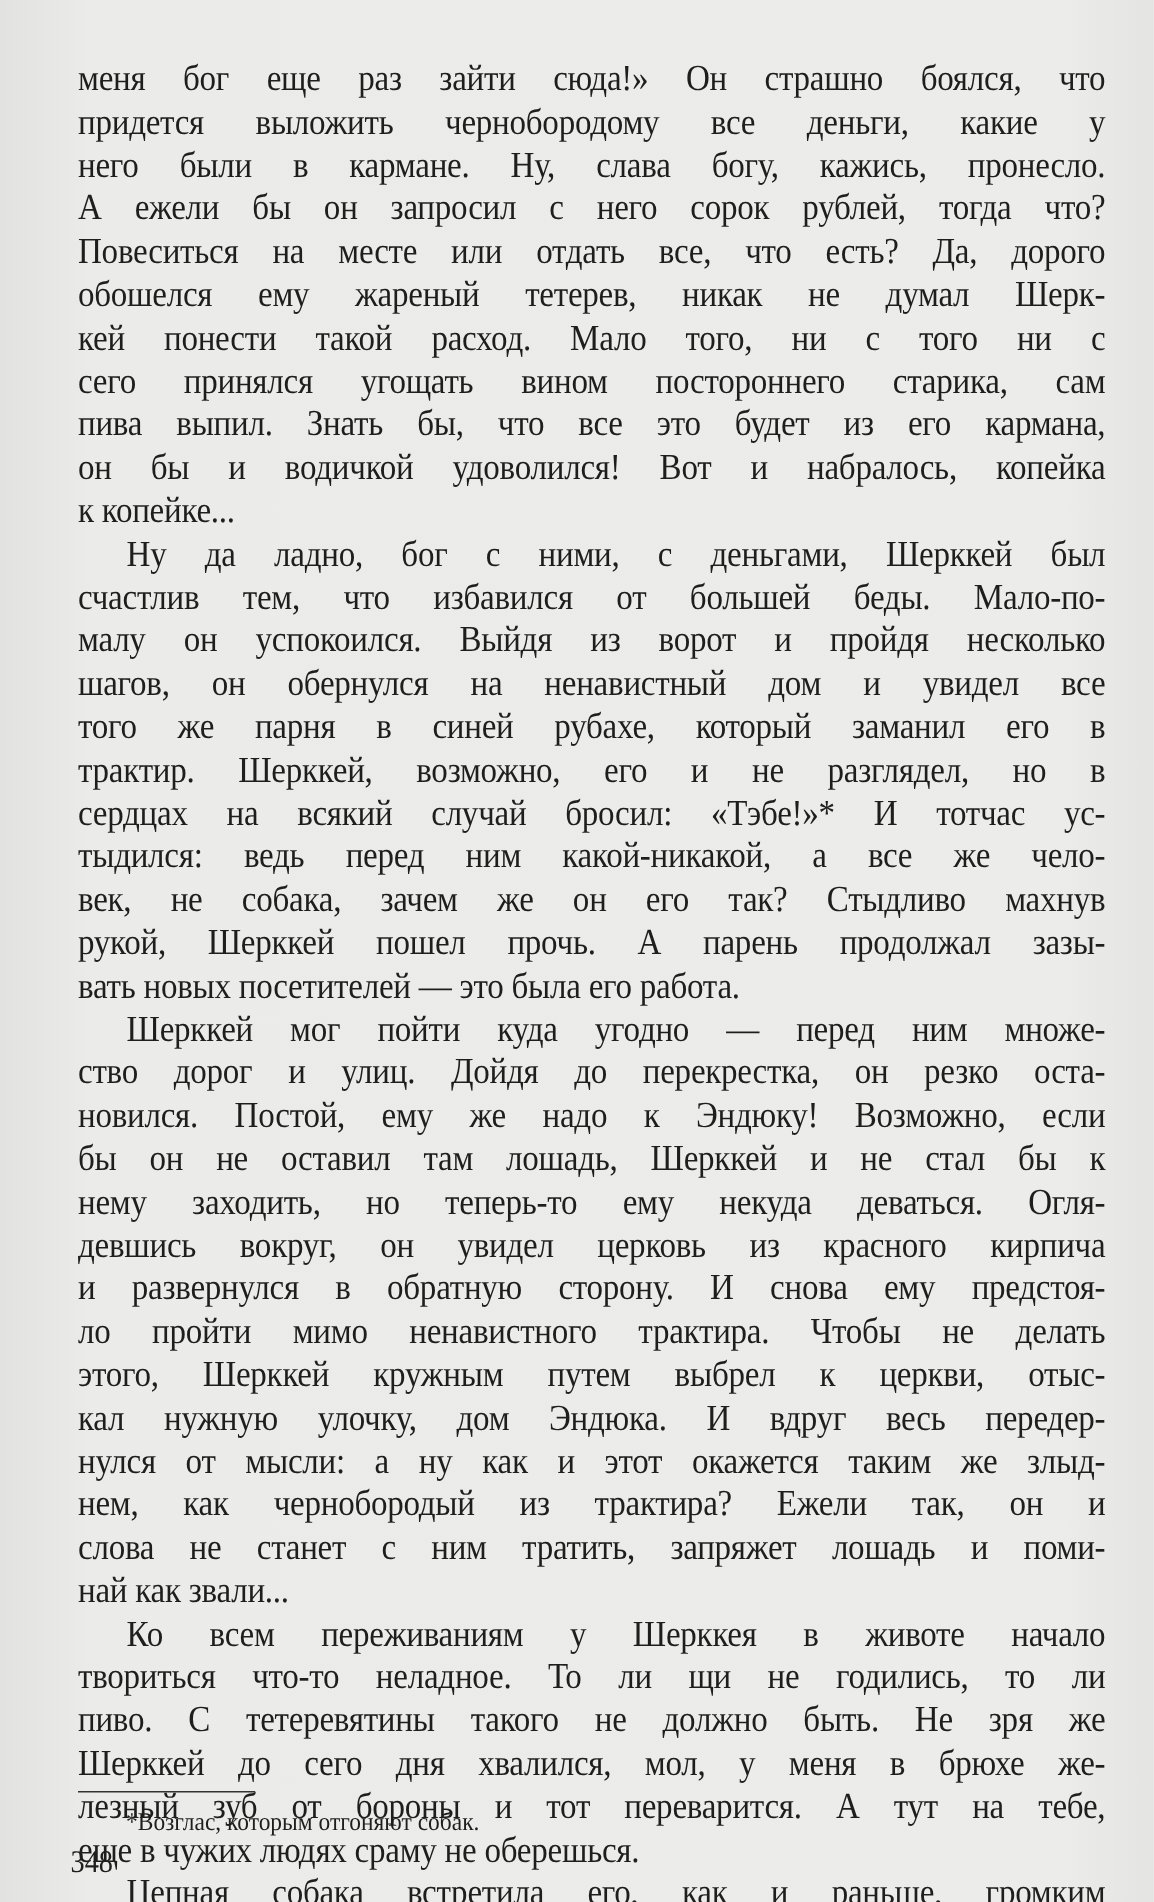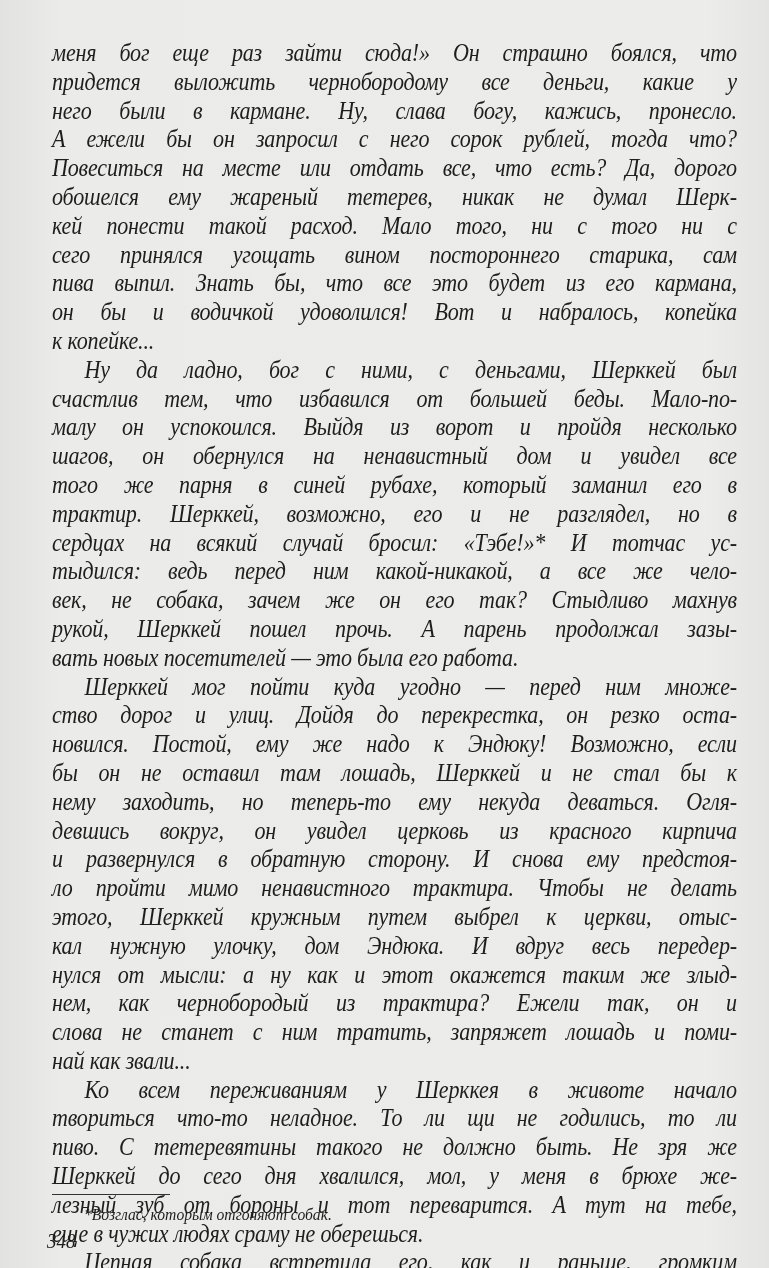--- a/index.html
+++ b/index.html
@@ -6,21 +6,20 @@
   body {
     width: 769px; height: 1268px;
     background: #e9e9e7;
     position: relative; overflow: hidden;
     font-family: "Liberation Serif", "DejaVu Serif", serif;
     color: #1e1e1e;
   }
   .page {
     position: absolute; left: 0; top: 0; width: 769px; height: 1268px;
     background: linear-gradient(90deg, #e2e2e0 0%, #ebebe9 8%, #ececea 92%, #e4e4e2 100%);
-    font-style: italic;
   }
   .text-block {
     position: absolute; left: 52px; top: 39px; width: 685px;
   }
   .line {
     height: 28.8px; line-height: 28.8px;
     font-size: 24.5px;
     white-space: nowrap;
     text-align: justify; text-align-last: justify;
     letter-spacing: -0.2px;

